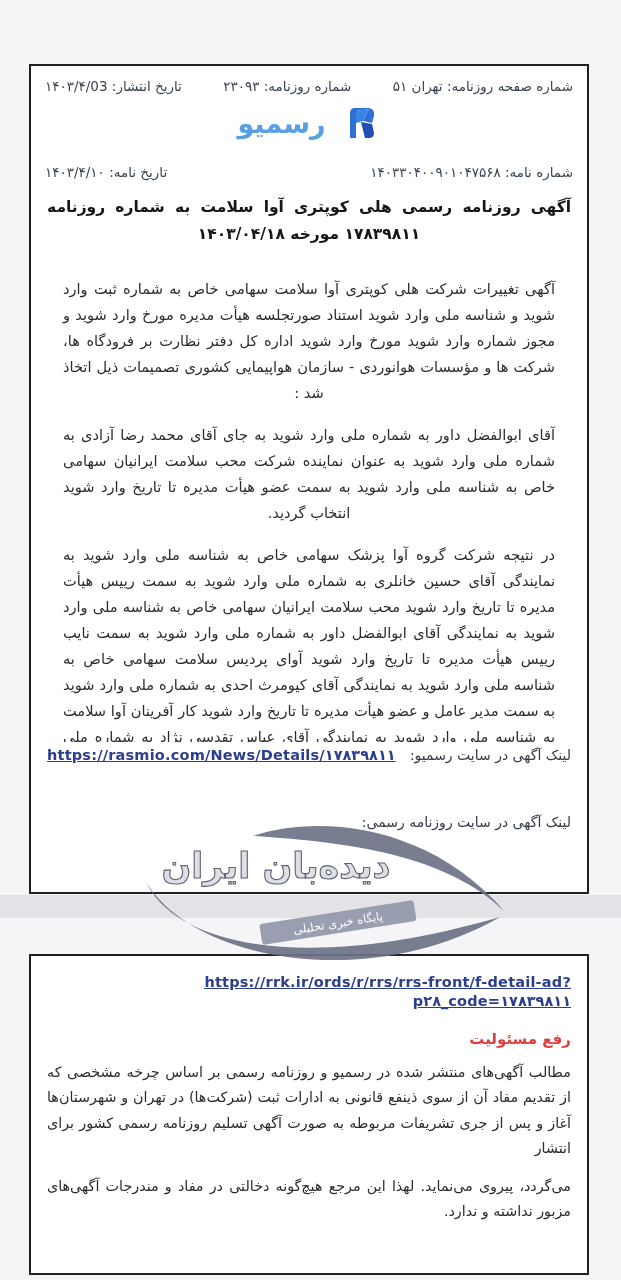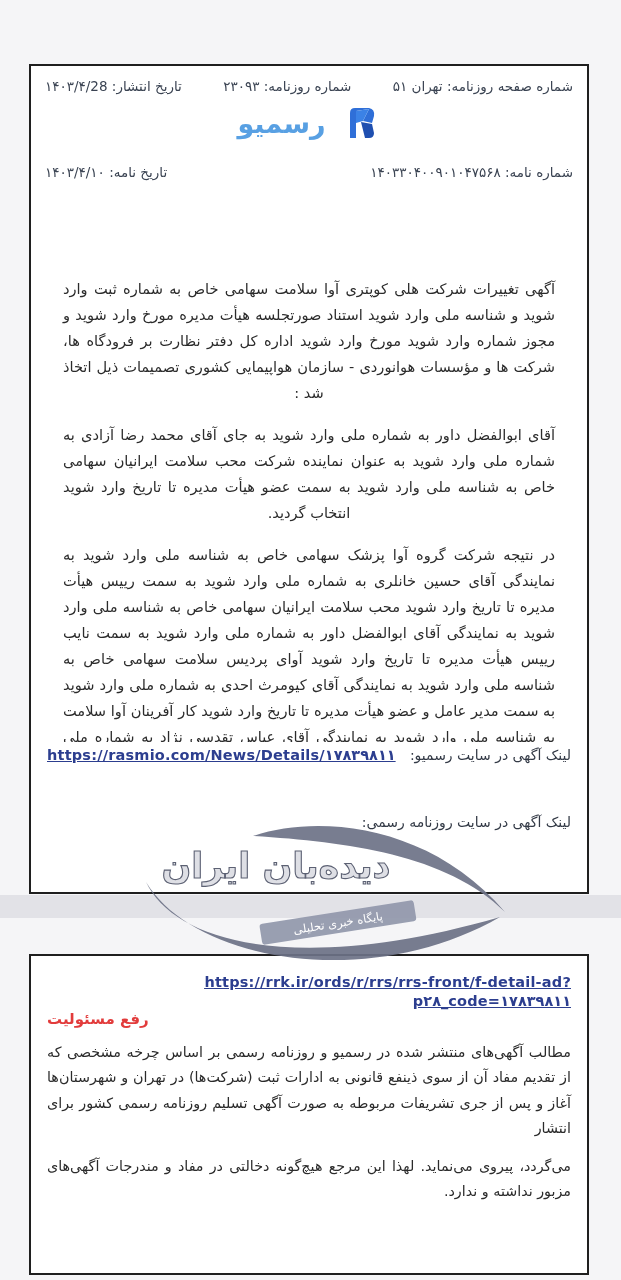--- a/index.html
+++ b/index.html
@@ -48,21 +48,21 @@
   #official-label-row{top:748px;}
   a.doc-link{
     color:#2c3e8f;font-weight:600;font-size:14.5px;text-decoration:underline;
     letter-spacing:0.2px;
     text-align:center;
   }
   
   .rrk-link-wrap{text-align:right;direction:ltr;margin-top:4px;text-decoration:underline;}
   .note-p{margin:38px 0 0 0;font-size:14.5px;color:#2b2b2b;line-height:1.78;
     text-align:justify;text-align-last:center;}
-  .disclaimer-title{color:#e23b3b;font-weight:bold;font-size:15px;text-align:left;}
+  .disclaimer-title{margin-top:20px;color:#e23b3b;font-weight:bold;font-size:15px;text-align:right;}
   .disc-p{margin:12px 0 0 0;font-size:14.3px;color:#2b2b2b;line-height:1.78;
     text-align:justify;text-align-last:right;}
   
   .watermark{position:absolute;left:108px;top:820px;z-index:3;pointer-events:none;}
 </style>
 </head>
 <body>
 
 <div class="gap-band"></div>
 
@@ -72,21 +72,21 @@
     <div class="hdr-item">
       <span>شماره صفحه روزنامه:</span>
       <span>تهران ۵۱</span>
     </div>
     <div class="hdr-item">
       <span>شماره روزنامه:</span>
       <span>۲۳۰۹۳</span>
     </div>
     <div class="hdr-item">
       <span>تاریخ انتشار:</span>
-      <span>۱۴۰۳/۴/28</span>
+      <span>۱۴۰۳/۴/03</span>
     </div>
   </div>
 
   <div class="logo-wrap">
     <div class="logo-inner">
       <span style="display:inline-block;line-height:0;">
         <svg width="38" height="38" viewBox="0 0 38 38">
           <path d="M7 34 L7 9 Q7 4 12 4 L26 4 Q32 5 31 12 L29 19 L20 17 L26 5 L13 7 L13 34 Z" fill="#2f6fd8"></path>
           <path d="M18 18 L29 20 L31 29 Q31 34 26 34 L22 34 Z" fill="#1f4fb0"></path>
           <path d="M13 7 L26 5 L20 17 L13 19 Z" fill="#3b82e6"></path>
@@ -100,20 +100,21 @@
     <div class="hdr-item">
       <span>شماره نامه:</span>
       <span>۱۴۰۳۳۰۴۰۰۹۰۱۰۴۷۵۶۸</span>
     </div>
     <div class="hdr-item">
       <span>تاریخ نامه:</span>
       <span>۱۴۰۳/۴/۱۰</span>
     </div>
   </div>
 
+  <div class="doc-title">آگهی روزنامه رسمی هلی کوپتری آوا سلامت به شماره روزنامه ۱۷۸۳۹۸۱۱ مورخه ۱۴۰۳/۰۴/۱۸</div>
 
   <div class="doc-body">
     <p>آگهی تغییرات شرکت هلی کوپتری آوا سلامت سهامی خاص به شماره ثبت وارد شوید و شناسه ملی وارد شوید استناد صورتجلسه هیأت مدیره مورخ وارد شوید و مجوز شماره وارد شوید مورخ وارد شوید اداره کل دفتر نظارت بر فرودگاه ها، شرکت ها و مؤسسات هوانوردی - سازمان هواپیمایی کشوری تصمیمات ذیل اتخاذ شد :</p>
     <p>آقای ابوالفضل داور به شماره ملی وارد شوید به جای آقای محمد رضا آزادی به شماره ملی وارد شوید به عنوان نماینده شرکت محب سلامت ایرانیان سهامی خاص به شناسه ملی وارد شوید به سمت عضو هیأت مدیره تا تاریخ وارد شوید انتخاب گردید.</p>
     <p>در نتیجه شرکت گروه آوا پزشک سهامی خاص به شناسه ملی وارد شوید به نمایندگی آقای حسین خانلری به شماره ملی وارد شوید به سمت رییس هیأت مدیره تا تاریخ وارد شوید محب سلامت ایرانیان سهامی خاص به شناسه ملی وارد شوید به نمایندگی آقای ابوالفضل داور به شماره ملی وارد شوید به سمت نایب رییس هیأت مدیره تا تاریخ وارد شوید آوای پردیس سلامت سهامی خاص به شناسه ملی وارد شوید به نمایندگی آقای کیومرث احدی به شماره ملی وارد شوید به سمت مدیر عامل و عضو هیأت مدیره تا تاریخ وارد شوید کار آفرینان آوا سلامت به شناسه ملی وارد شوید به نمایندگی آقای عباس تقدسی نژاد به شماره ملی وارد شوید به سمت عضو هیأت مدیره تا تاریخ وارد شوید پادیاب طب سهامی خاص به شناسه ملی وارد شوید به نمایندگی آقای منوچهر شفقتی هشجین به شماره ملی وارد شوید سمت عضو هیأت مدیره تا تاریخ وارد شوید انتخاب گردیدند.</p>
     <p>کلیه اوراق و اسناد تعهدآور شرکت از قبیل چک، سفته، بروات، قراردادها و عقود اسلامی با امضای متفق مدیر عامل و یکی از اعضای هیأت مدیره و در غیاب مدیر عامل با امضای متفق رییس هیأت مدیره و عضو هیأت مدیره همراه با مهر شرکت و سایر مکاتبات اداری و عادی با امضای مدیر عامل منفرداً همراه با مهر شرکت معتبر می باشد.</p>
   </div>
 
   <div class="link-row" id="rasmio-link-row">
     <span>لینک آگهی در سایت رسمیو:</span>

